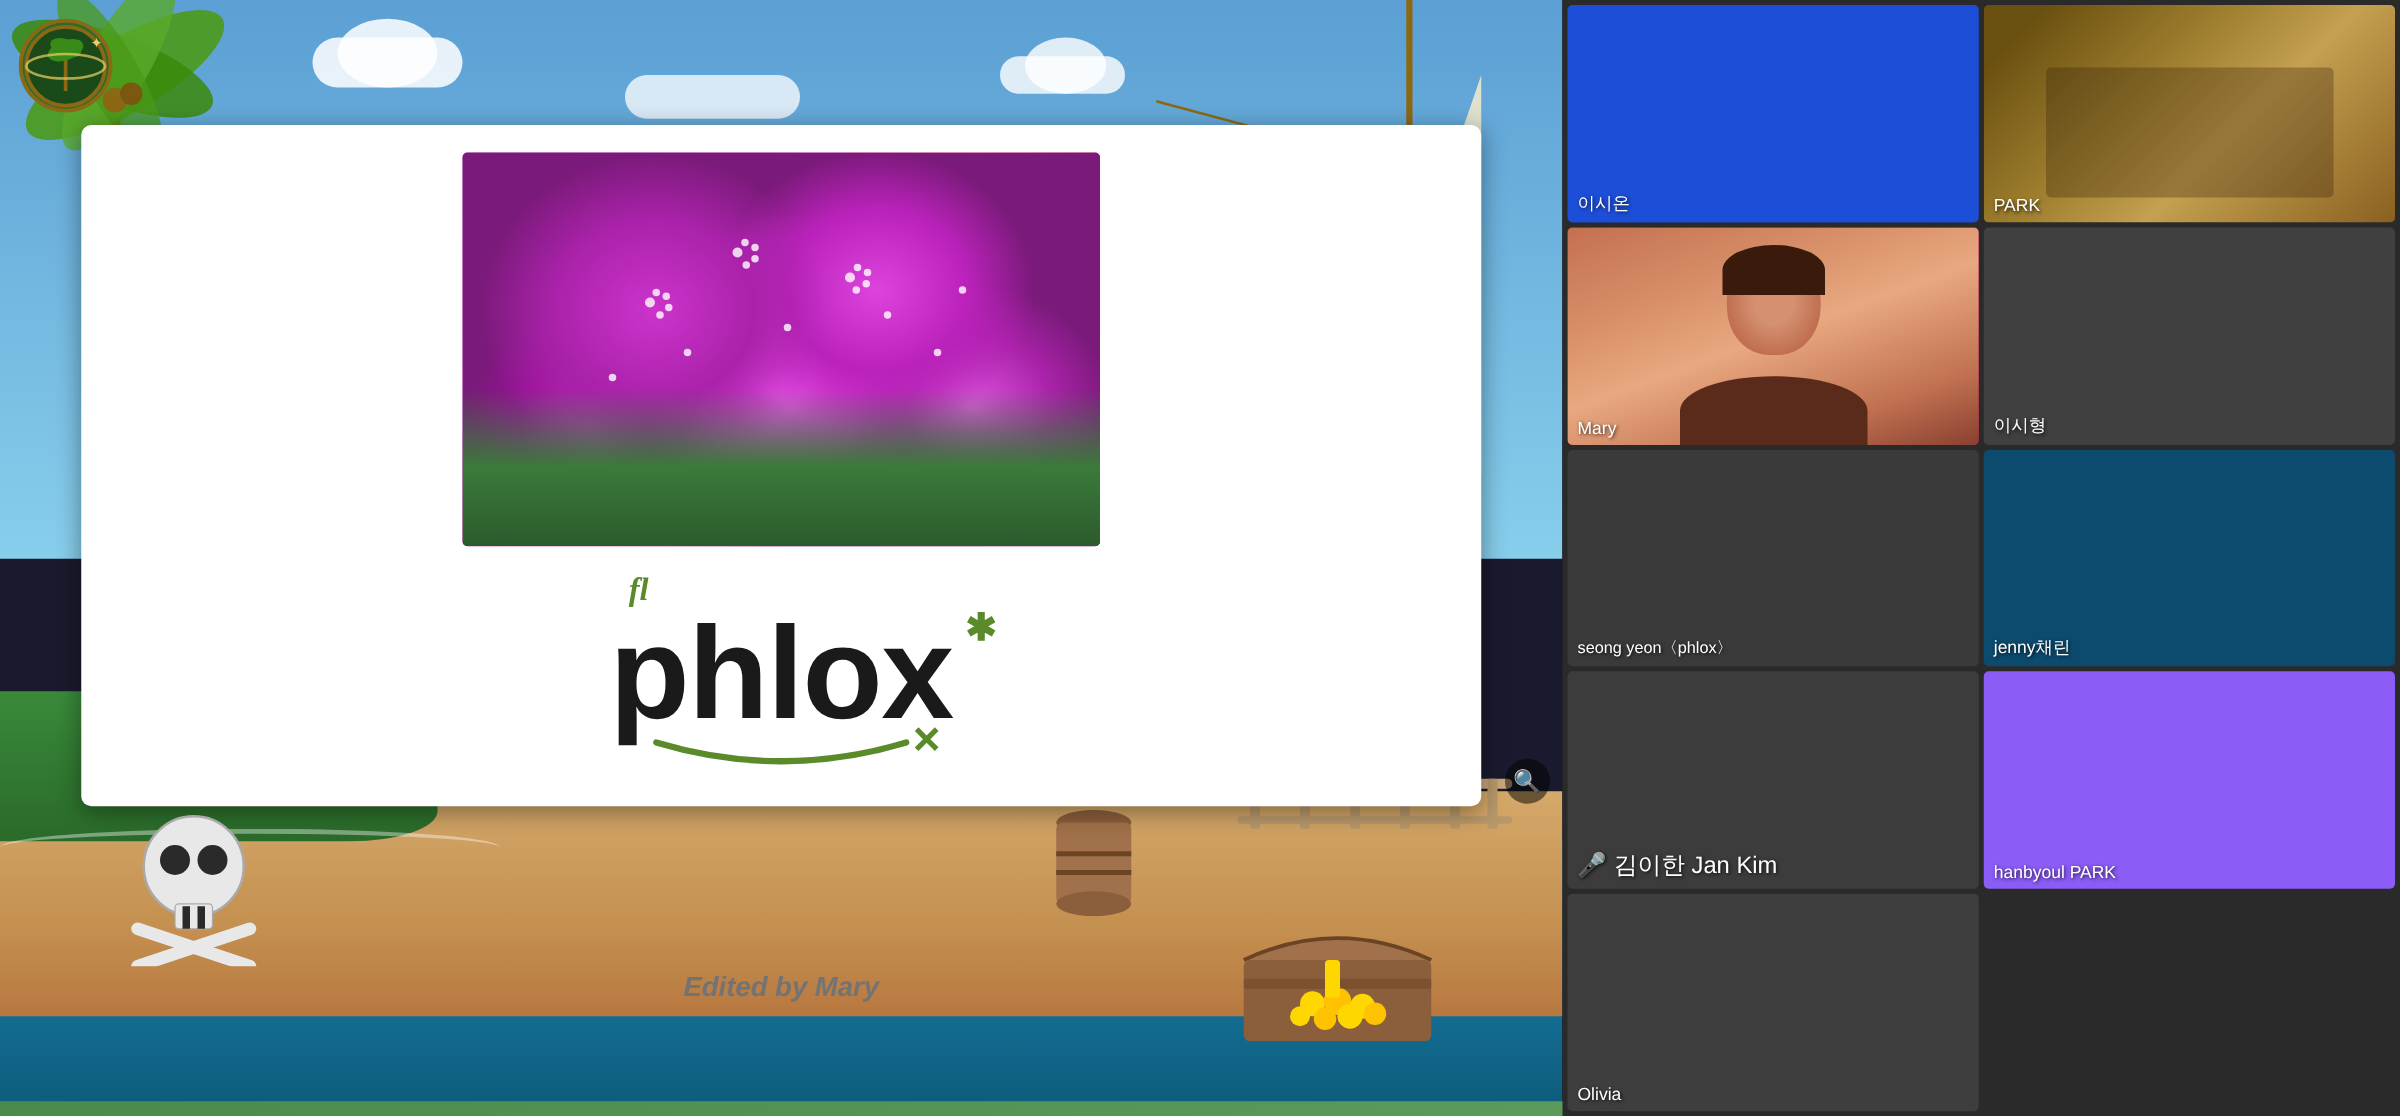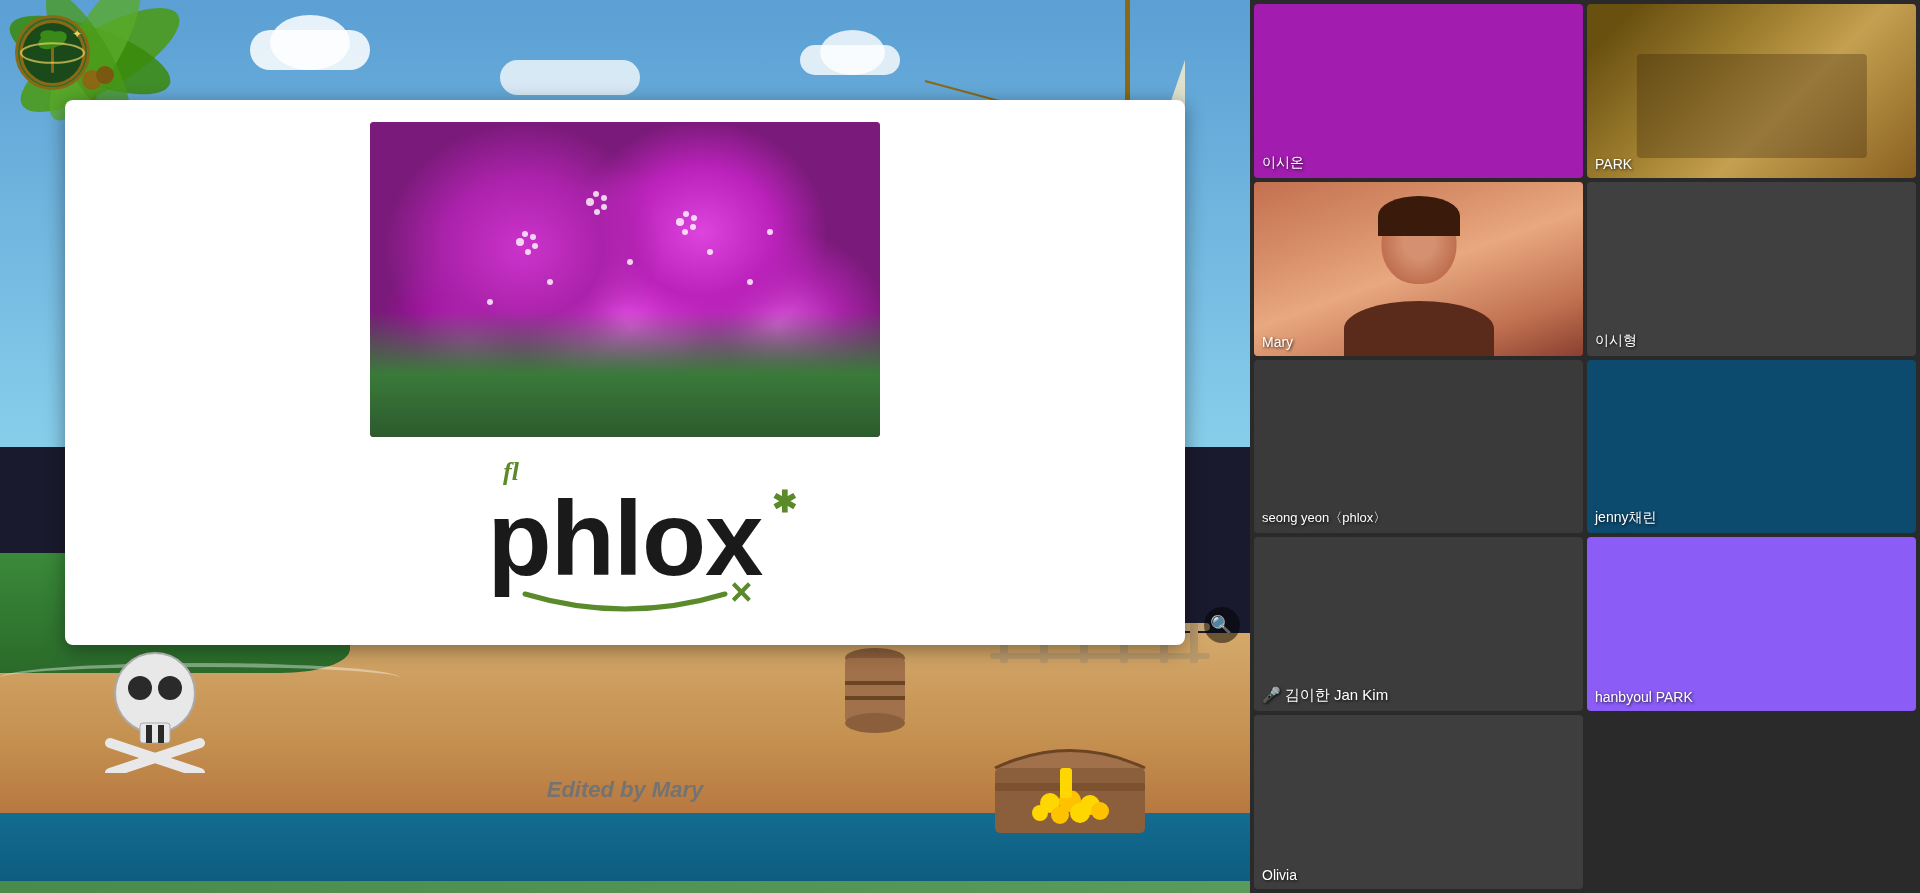--- a/index.html
+++ b/index.html
@@ -332,21 +332,21 @@
       </div>
     </div>
 
     <div style="position:absolute; bottom:90px; left:65px; width:1120px; text-align:center; font-size:22px; font-style:italic; font-weight:bold; color:#737373; z-index:15;">Edited by Mary</div>
 
     <div class="bottom-bar"></div>
   </div>
 
   <div class="participants-panel" style="right:0; position:absolute;">
 
-    <div class="participant-tile tile-gray" style="background:#a21caf;">
+    <div class="participant-tile tile-gray" style="background:#1d4ed8;">
       <span class="participant-name">이시온</span>
     </div>
     <div class="participant-tile" style="background:#2a2a2a; position:relative; overflow:hidden;">
 
       <div style="position:absolute; top:0; left:0; width:100%; height:100%; background:linear-gradient(135deg, #6a5010 10%, #a08030 40%, #c4a050 60%, #8a6020 100%);"></div>
       <div style="position:absolute; bottom:20px; left:50%; transform:translateX(-50%); width:70%; height:60%; background:rgba(50,30,10,0.3); border-radius:4px;"></div>
       <span class="participant-name">PARK</span>
     </div>
 
     <div class="participant-tile has-video" style="background:#be185d; overflow:hidden; position:relative;">
@@ -365,21 +365,21 @@
       <span class="participant-name">이시형</span>
     </div>
     <div class="participant-tile" style="background:#3a3a3a;">
       <span class="participant-name" style="font-size:13px;">seong yeon〈phlox〉</span>
     </div>
 
     <div class="participant-tile" style="background:#0c4a6e;">
       <span class="participant-name">jenny채린</span>
     </div>
     <div class="participant-tile" style="background:#3c3c3c;">
-      <span class="participant-name" style="font-size:15px;text-align:right;">🎤 김이한 Jan Kim</span>
+      <span class="participant-name" style="font-size:19px;text-align:right;">🎤 김이한 Jan Kim</span>
     </div>
 
     <div class="participant-tile" style="background:#8b5cf6;">
       <span class="participant-name">hanbyoul PARK</span>
     </div>
     <div class="participant-tile" style="background:#3e3e3e;">
       <span class="participant-name">Olivia</span>
     </div>
   </div>
 

